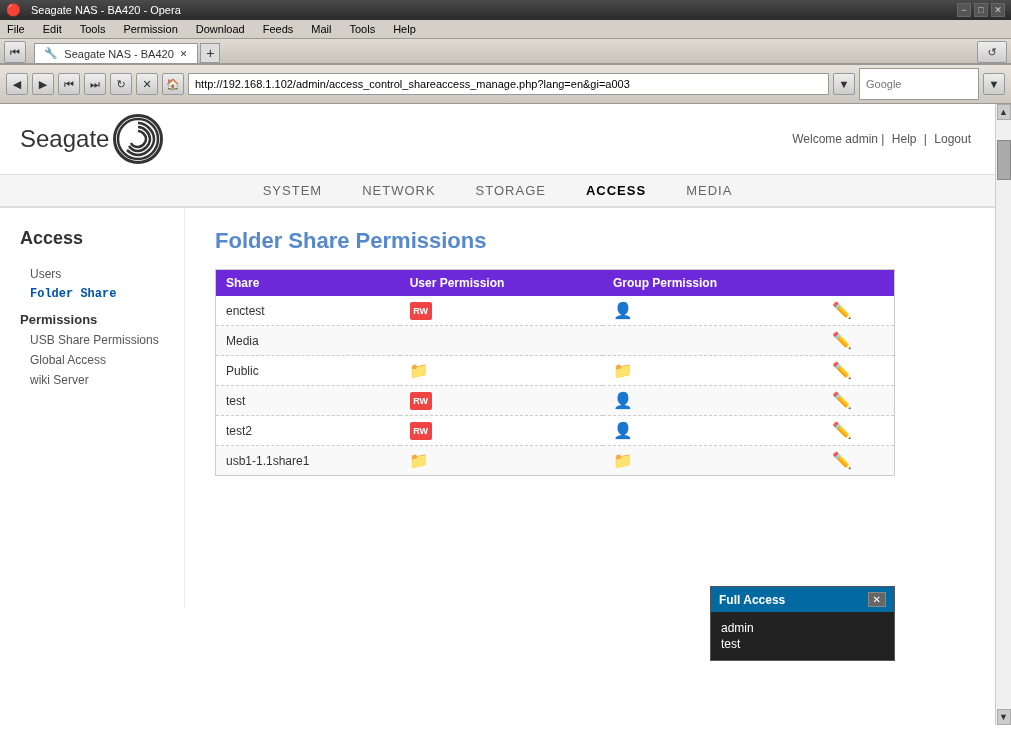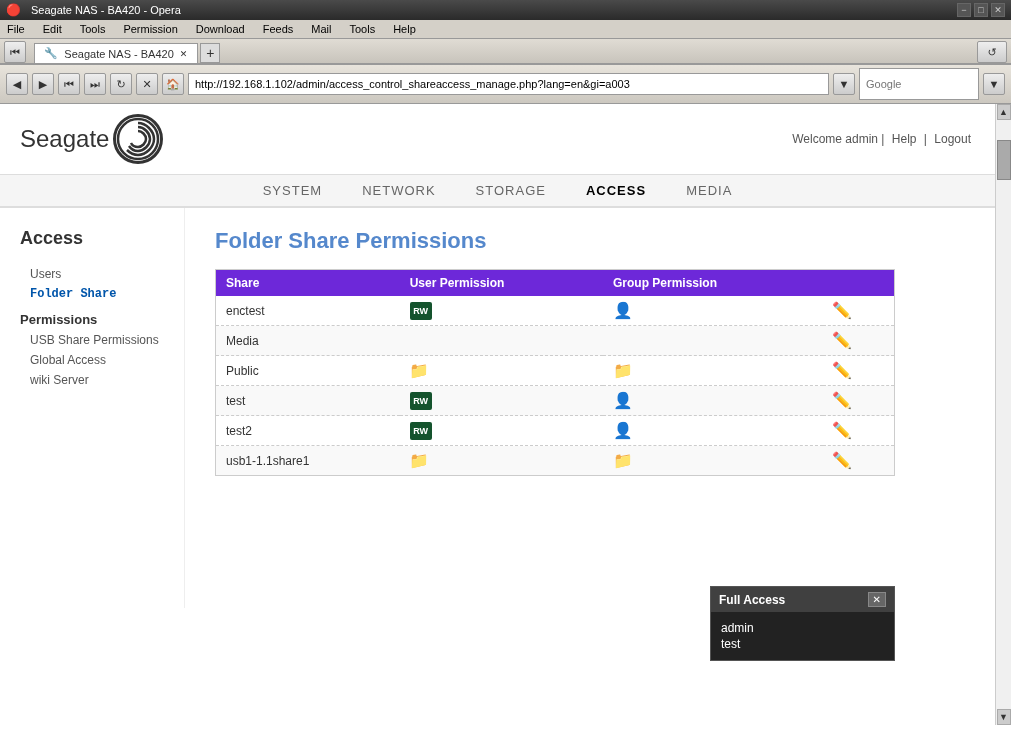--- a/index.html
+++ b/index.html
@@ -167,38 +167,38 @@
     .permissions-table tbody tr:last-child { border-bottom: none; }
     .permissions-table tbody td { padding: 5px 10px; font-size: 12px; vertical-align: middle; }
     .permissions-table tbody tr:nth-child(even) { background: #f9f9f9; }
 
     .folder-icon { font-size: 16px; color: #aaa; }
     .rw-icon {
       display: inline-flex; align-items: center; justify-content: center;
       width: 22px; height: 18px; background: #aaa; color: #fff; font-size: 9px;
       border-radius: 2px; font-weight: bold;
     }
-    .rw-blue { background: #14532d; }
+    .rw-blue { background: #ef4444; }
 
     .edit-btn { font-size: 16px; color: #cc9900; cursor: pointer; background: none; border: none; }
 
     
     .tooltip-popup {
       position: absolute;
       top: 378px;
       left: 525px;
       width: 185px;
       background: #222;
       color: #fff;
       border: 1px solid #555;
       z-index: 100;
       font-size: 12px;
     }
     .tooltip-header {
-      background: #404040;
+      background: #0369a1;
       padding: 5px 8px;
       display: flex;
       align-items: center;
       justify-content: space-between;
       font-weight: bold;
     }
     .tooltip-close {
       background: #666; color: #fff; border: 1px solid #888;
       font-size: 10px; padding: 1px 4px; cursor: pointer;
     }

